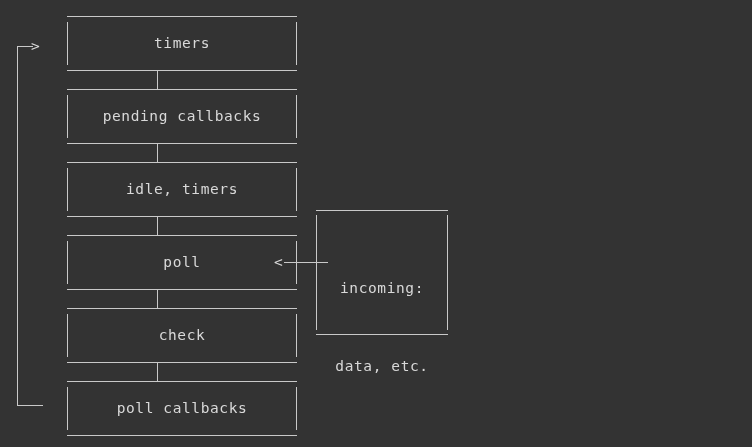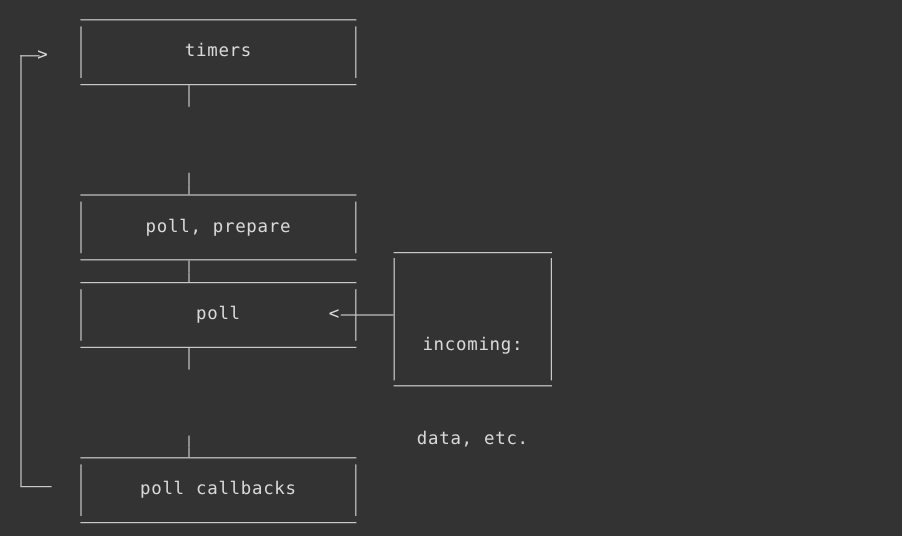--- a/index.html
+++ b/index.html
@@ -72,23 +72,23 @@
     width: 230px;
     height: 55px;
     margin-left: 24px;
   }
   .phase .edge-left  { top: 6px;  bottom: 6px; }
   .phase .edge-right { top: 6px;  bottom: 6px; }
   .phase .box-label  { top: 17px; }
 
   
   .source {
-    left: 328px;
+    left: 316px;
     width: 132px;
-    height: 112px;
+    height: 125px;
   }
   .source .edge-left  { top: 5px; bottom: 5px; }
   .source .edge-right { top: 5px; bottom: 5px; }
   .source .src-lines {
     position: absolute;
     left: 0; right: 0; top: 13px;
     text-align: center;
     color: #d9d9d9;
     font-size: 14.5px;
     line-height: 26px;
@@ -128,49 +128,63 @@
     <div class="edge-top"></div>
     <div class="edge-bottom"></div>
     <div class="edge-left"></div>
     <div class="edge-right"></div>
     <div class="box-label">timers</div>
   </div>
 
   <div class="vline connector" style="top:71px; height:10px;"></div>
   <div class="vline connector" style="top:81px; height:8px;"></div>
 
+  <div class="box phase" style="top:89px;">
+    <div class="edge-top"></div>
+    <div class="edge-bottom"></div>
+    <div class="edge-left"></div>
+    <div class="edge-right"></div>
+    <div class="box-label">pending callbacks</div>
+  </div>
 
   <div class="vline connector" style="top:144px; height:10px;"></div>
   <div class="vline connector" style="top:154px; height:8px;"></div>
 
   <div class="box phase" style="top:162px;">
     <div class="edge-top"></div>
     <div class="edge-bottom"></div>
     <div class="edge-left"></div>
     <div class="edge-right"></div>
-    <div class="box-label">poll, prepare</div>
+    <div class="box-label">idle, timers</div>
   </div>
 
   <div class="vline connector" style="top:217px; height:10px;"></div>
   <div class="vline connector" style="top:227px; height:8px;"></div>
 
   <div class="box phase" style="top:235px;">
     <div class="edge-top"></div>
     <div class="edge-bottom"></div>
     <div class="edge-left"></div>
     <div class="edge-right"></div>
     <div class="box-label">poll</div>
   </div>
 
   <div class="arrow-head" style="left:274px; top:255px;">&lt;</div>
   <div class="hline" style="left:284px; top:262px; width:44px;"></div>
 
   <div class="vline connector" style="top:290px; height:10px;"></div>
   <div class="vline connector" style="top:300px; height:8px;"></div>
 
+  <div class="box phase" style="top:308px;">
+    <div class="edge-top"></div>
+    <div class="edge-bottom"></div>
+    <div class="edge-left"></div>
+    <div class="edge-right"></div>
+    <div class="box-label">check</div>
+  </div>
 
   <div class="vline connector" style="top:363px; height:10px;"></div>
   <div class="vline connector" style="top:373px; height:8px;"></div>
 
   <div class="box phase" style="top:381px;">
     <div class="edge-top"></div>
     <div class="edge-bottom"></div>
     <div class="edge-left"></div>
     <div class="edge-right"></div>
     <div class="box-label">poll callbacks</div>

